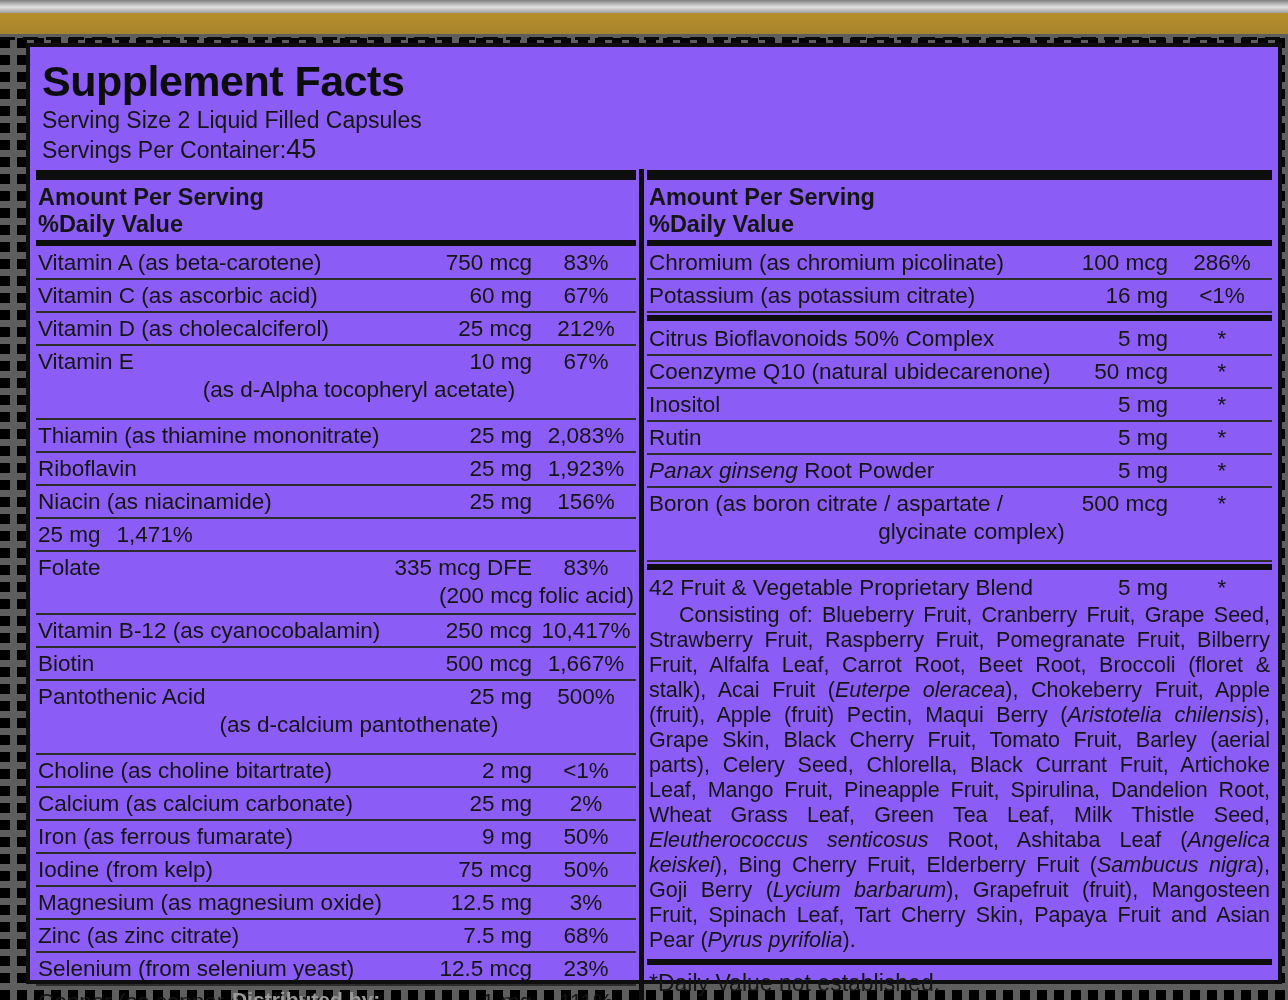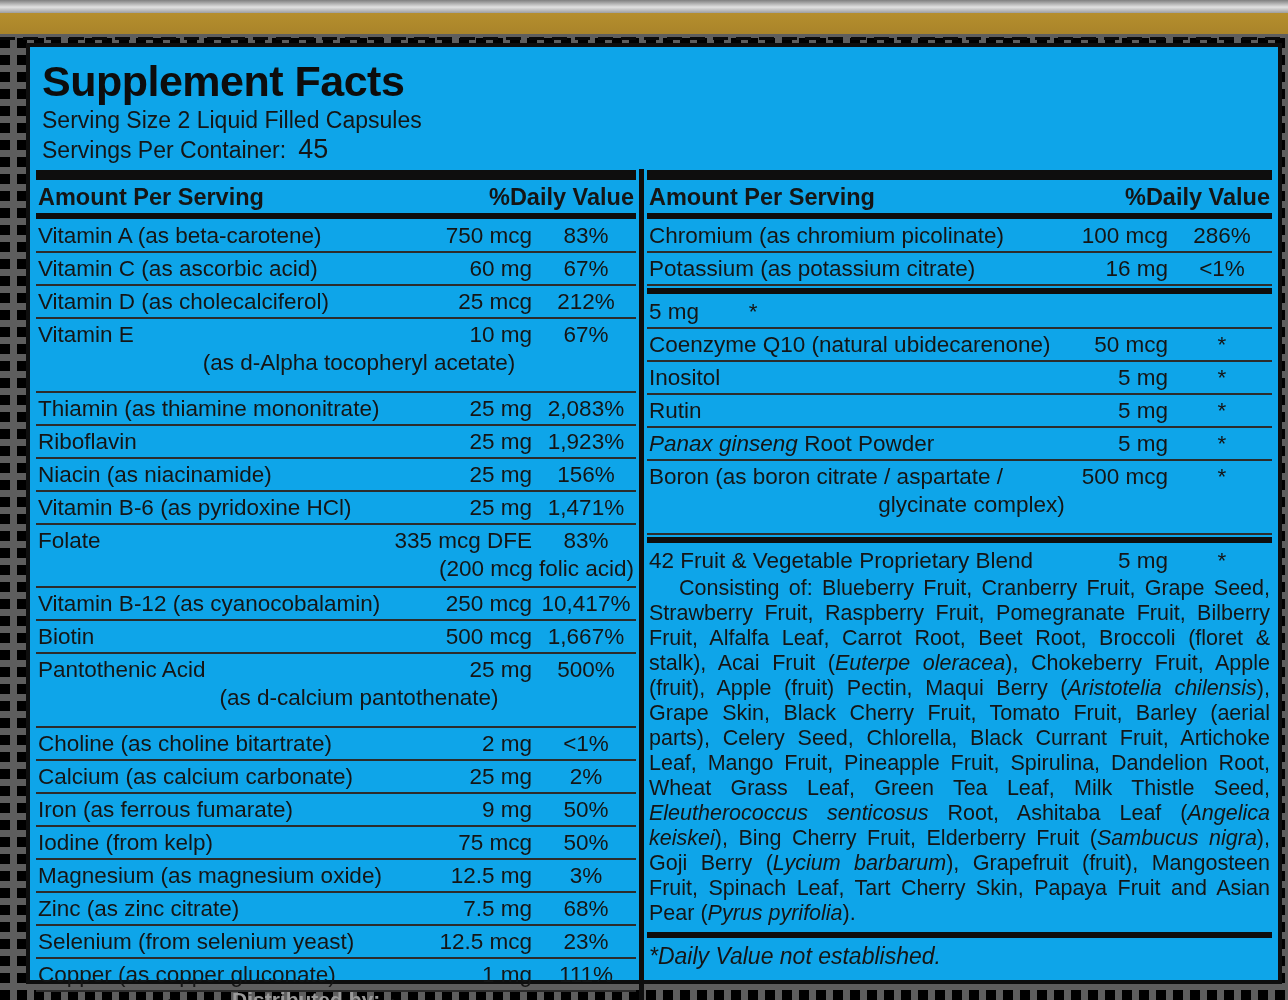--- a/index.html
+++ b/index.html
@@ -11,36 +11,36 @@
       repeating-linear-gradient(0deg,#000 0 10px,#5e5e5e 10px 17px);
     background-blend-mode:lighten;
   }
   .silver-bar{position:absolute;left:0;top:0;width:100%;height:13px;
     background:linear-gradient(180deg,#7f7f7f 0%,#e2e2e2 55%,#9e9e9e 100%);}
   .gold-bar{position:absolute;left:0;top:13px;width:100%;height:21px;
     background:linear-gradient(180deg,var(--gold,#b58e2d) 0%,#a9842a 100%);}
   .dashed-line{position:absolute;left:0;top:37px;width:100%;height:3px;
     background:repeating-linear-gradient(90deg,#0a0a0a 0 15px,transparent 15px 23px);}
   .panel{position:absolute;left:26px;top:43px;width:1256px;height:941px;box-sizing:border-box;
-    background:#0ea5e9;border:4px solid #0e0e0e;padding:4px 6px 0 6px;}
+    background:#8b5cf6;border:4px solid #0e0e0e;padding:4px 6px 0 6px;}
   .title{font-size:43px;font-weight:900;letter-spacing:-.5px;margin:6px 0 1px 6px;color:#0d0d0d;}
   .serving-size{font-size:23px;margin:1px 0 0 6px;}
   .servings-line{font-size:23px;margin:0 0 4px 6px;display:flex;align-items:baseline;}
-  .servings-value{font-size:27px;margin-left:12px;}
+  .servings-value{font-size:27px;margin-left:0;}
   .columns{display:flex;align-items:stretch;}
   .col{width:600px;display:flex;flex-direction:column;}
   .col.right{width:auto;flex:1;}
   .v-divider{width:5px;background:#0e0e0e;margin:0 3px;}
   .thick-bar{height:10px;background:#0e0e0e;margin:1px 0;}
   .thick-bar.mid{height:6px;margin:2px 0;}
-  .col-header{display:flex;justify-content:space-between;font-weight:bold;font-size:23.5px;padding:3px 2px 2px 2px;}
+  .col-header{display:flex;justify-content:space-between;font-weight:bold;font-size:23.5px;padding:3px 2px 2px 2px;flex-direction:column;}
   .under-bar{height:6px;background:#0e0e0e;margin-bottom:1px;}
   .row-wrap{border-bottom:2px solid #2c2c2c;}
   .row-wrap.nb{border-bottom:none;}
-  .row-wrap:last-child{border-bottom:none;font-style:italic;}
+  .row-wrap:last-child{border-bottom:none;}
   .row{display:flex;align-items:baseline;padding:3px 2px 2px 2px;}
   .row-name{flex:1;font-size:22.5px;white-space:nowrap;}
   .row-amount{font-size:22.5px;white-space:nowrap;text-align:left;padding-right:6px;}
   .row-dv{font-size:22.5px;white-space:nowrap;text-align:center;min-width:96px;}
   .sub{font-size:22.5px;padding:0 2px 15px 48px;text-align:center;}
   .sub.right{text-align:right;padding:0 2px 4px 0;}
   .it{font-style:italic;}
   .blend-desc{font-size:21.5px;line-height:25px;text-align:justify;text-indent:30px;padding:0 2px 4px 2px;}
   .footnote-row .row-name{font-size:23px;}
   .distributed{position:absolute;left:232px;top:988px;font-size:21px;color:#9a9a9a;font-weight:bold;}
@@ -114,21 +114,20 @@
           </div>
           <div class="row-wrap">
             <div class="row">
               <span class="row-name">Niacin (as niacinamide)</span>
               <span class="row-amount">25 mg</span>
               <span class="row-dv">156%</span>
             </div>
           </div>
           <div class="row-wrap">
             <div class="row">
-              <span class="row-name">Vitamin B-6 (as pyridoxine HCl)</span>
               <span class="row-amount">25 mg</span>
               <span class="row-dv">1,471%</span>
             </div>
           </div>
           <div class="row-wrap">
             <div class="row">
               <span class="row-name">Folate</span>
               <span class="row-amount">335 mcg DFE</span>
               <span class="row-dv">83%</span>
             </div>
@@ -242,20 +241,21 @@
           <div class="row-wrap">
             <div class="row">
               <span class="row-name">Potassium (as potassium citrate)</span>
               <span class="row-amount">16 mg</span>
               <span class="row-dv">&lt;1%</span>
             </div>
           </div>
           <div class="thick-bar mid"></div>
           <div class="row-wrap">
             <div class="row">
+              <span class="row-name">Citrus Bioflavonoids 50% Complex</span>
               <span class="row-amount">5 mg</span>
               <span class="row-dv">*</span>
             </div>
           </div>
           <div class="row-wrap">
             <div class="row">
               <span class="row-name">Coenzyme Q10 (natural ubidecarenone)</span>
               <span class="row-amount">50 mcg</span>
               <span class="row-dv">*</span>
             </div>

